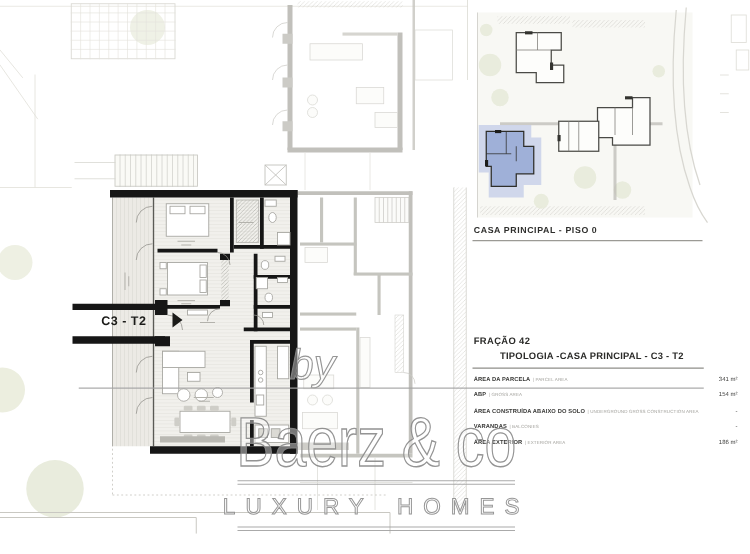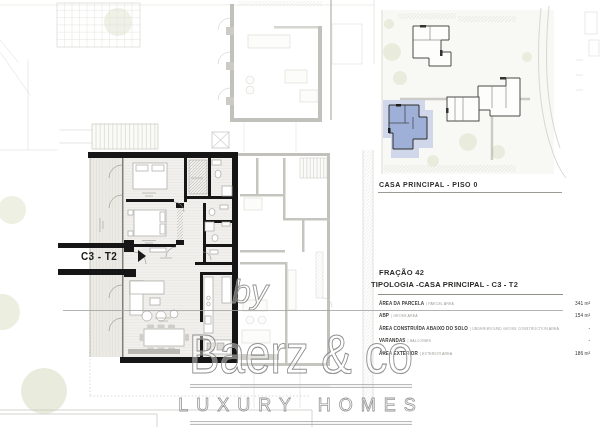--- a/index.html
+++ b/index.html
@@ -3,21 +3,21 @@
 <meta charset="utf-8">
 <style>
   html,body{margin:0;padding:0;background:#ffffff;}
   .page{position:relative;width:600px;height:427px;background:#ffffff;overflow:hidden;
         font-family:"Liberation Sans", sans-serif;}
   svg text{font-family:"Liberation Sans", sans-serif;}
   .abs{position:absolute;}
   .site-caption{left:379px;top:181px;font-size:7px;font-weight:bold;color:#2e2e2c;letter-spacing:.5px;}
   .caption-rule{left:378px;top:192px;width:184px;height:1px;background:#9b9a95;}
   .fracao{left:379px;top:268px;font-size:7.5px;font-weight:bold;color:#2b2b29;letter-spacing:.3px;}
-  .tipologia{left:371px;top:280px;font-size:7.5px;font-weight:bold;color:#2b2b29;letter-spacing:.2px;}
+  .tipologia{left:400px;top:280px;font-size:7.5px;font-weight:bold;color:#2b2b29;letter-spacing:.2px;}
   .header-rule{left:378px;top:294px;width:185px;height:1px;background:#8f8e89;}
   .area-table{left:379px;top:301px;width:211px;}
   .arow{display:flex;align-items:baseline;height:12.4px;white-space:nowrap;}
   .arow .pt{font-size:4.6px;font-weight:bold;color:#3a3a38;letter-spacing:.1px;}
   .arow .en{font-size:3.6px;color:#a3a29d;margin-left:2px;letter-spacing:.1px;}
   .arow .val{margin-left:auto;font-size:4.8px;color:#3a3a38;}
   .wm{left:0;top:0;pointer-events:none;}
 </style>
 </head>
 <body>

